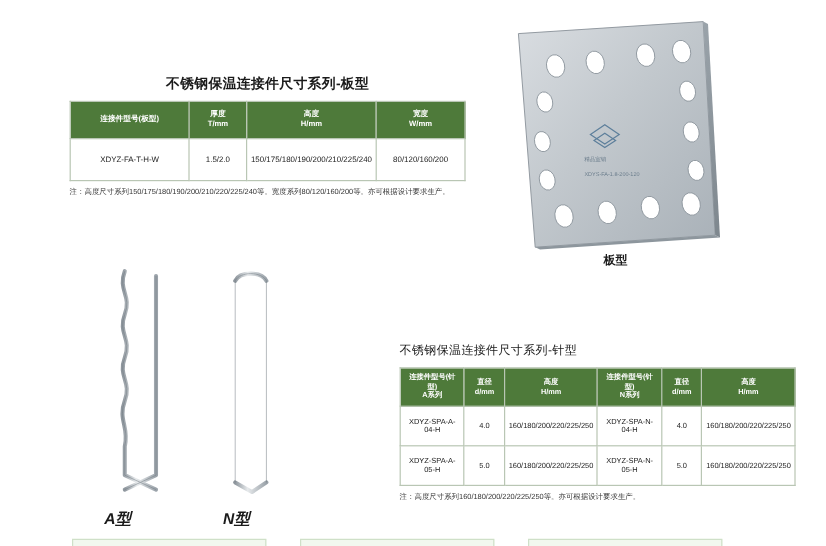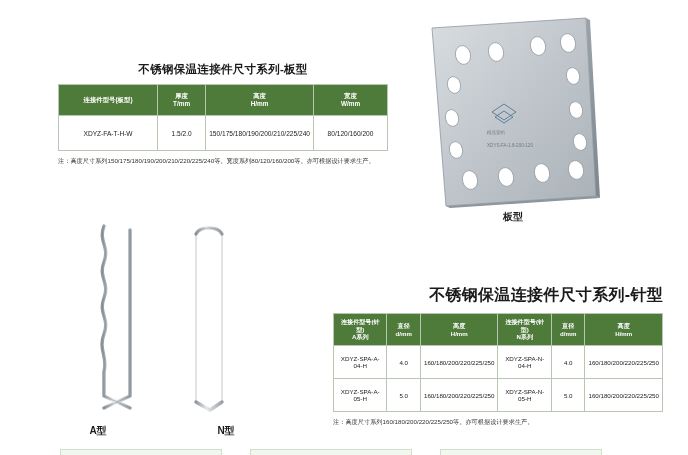--- a/index.html
+++ b/index.html
@@ -41,44 +41,44 @@
   #tbl-board .c2{width:48px;}
   #tbl-board .c3{width:92px;}
   #tbl-board .c4{width:74px;}
   .note{
     font-size:6.2px;color:#333;line-height:1.5;margin-top:5px;
   }
 
   
   #sec-needle{position:absolute;left:333px;top:285px;width:330px;}
   #sec-needle .title{
-    font-size:16px;font-weight:bold;text-align:right;margin-bottom:7px;letter-spacing:.3px;
+    font-size:10px;font-weight:normal;text-align:left;margin-bottom:7px;letter-spacing:.3px;
   }
   #tbl-needle{width:330px;font-size:6.1px;}
   #tbl-needle th{height:27px;}
   #tbl-needle td{height:28px;font-size:6.2px;}
   #tbl-needle .n1{width:78px;}
   #tbl-needle .n2{width:38px;}
   #tbl-needle .n3{width:58px;}
   #tbl-needle .n4{width:78px;}
   #tbl-needle .n5{width:38px;}
   #tbl-needle .n6{width:58px;}
 
   
   #plate-fig{position:absolute;left:418px;top:10px;width:190px;height:240px;}
   #plate-caption{
     position:absolute;left:418px;top:210px;width:190px;text-align:center;
     font-size:10px;font-weight:bold;
   }
 
   
   #anchor-fig{position:absolute;left:60px;top:220px;width:220px;height:215px;}
-  .fig-caption{position:absolute;font-size:10px;font-weight:bold;text-align:center;width:60px;}
+  .fig-caption{position:absolute;font-size:13px;font-weight:bold;text-align:center;width:60px;font-style:italic;}
   #cap-a{left:68px;top:424px;}
-  #cap-n{left:196px;top:424px;}
+  #cap-n{left:167px;top:424px;}
 
   
   .bottom-box{
     position:absolute;top:449px;height:14px;border:1px solid #cfe0c8;background:#f2f8ef;
   }
   #bb1{left:60px;width:160px;}
   #bb2{left:250px;width:160px;}
   #bb3{left:440px;width:160px;}
 
   .wm{font-size:4.6px;fill:#6b7d8c;}

